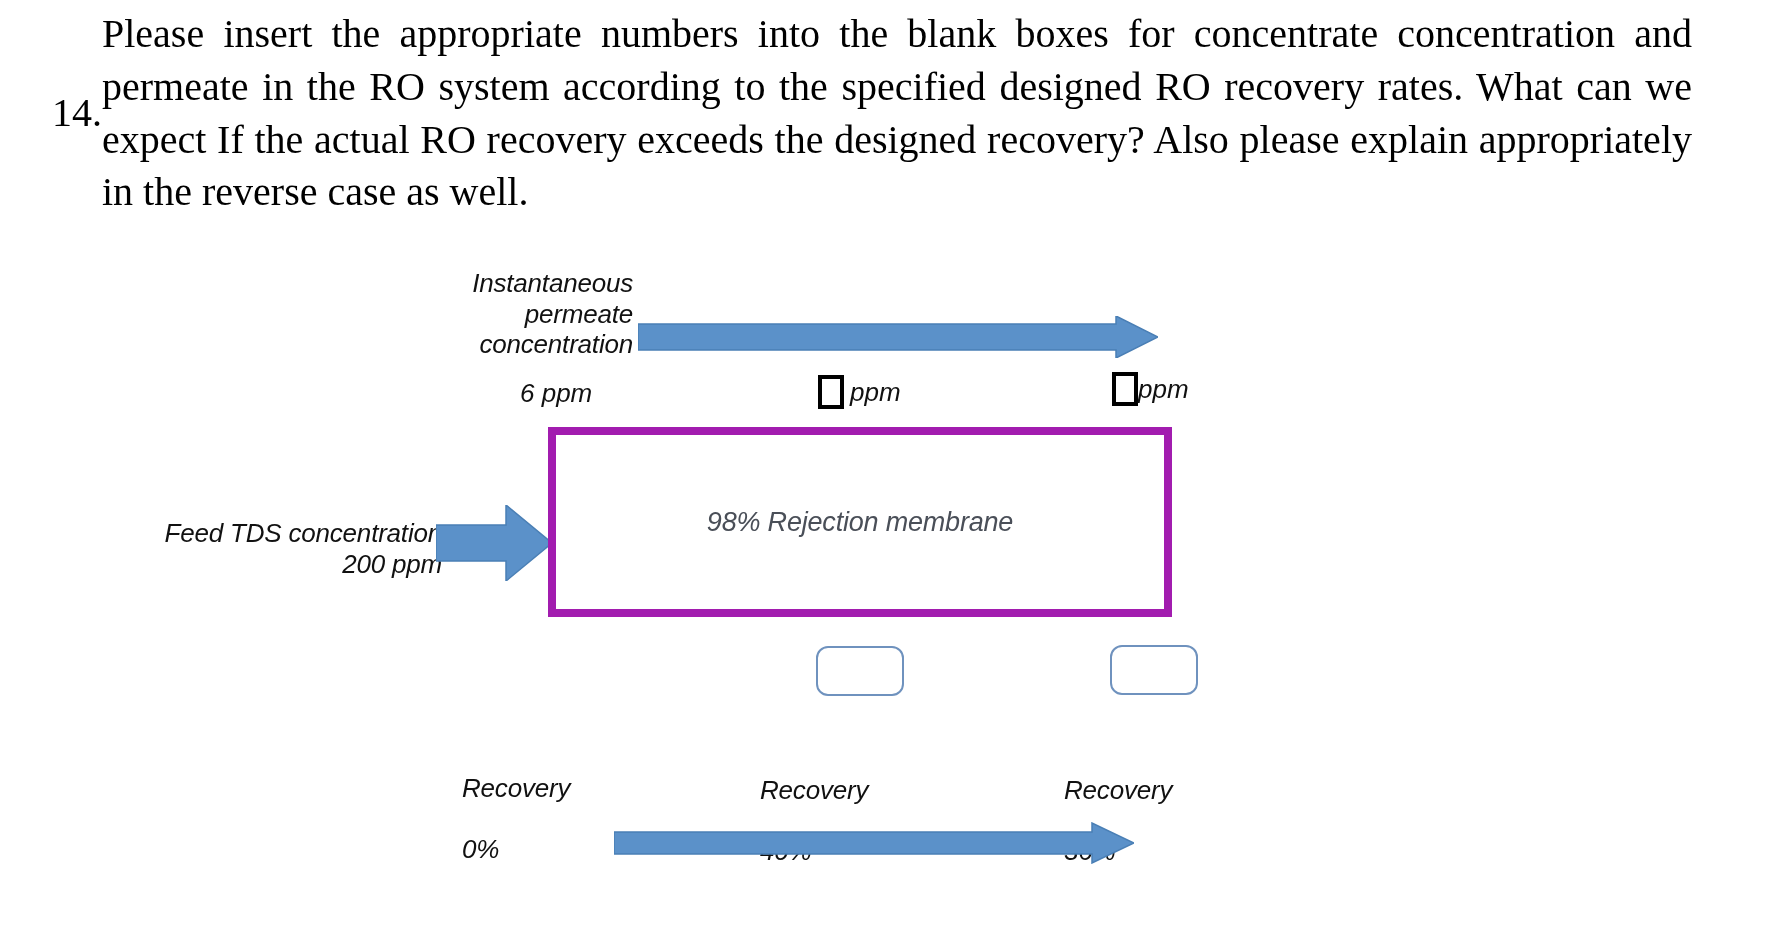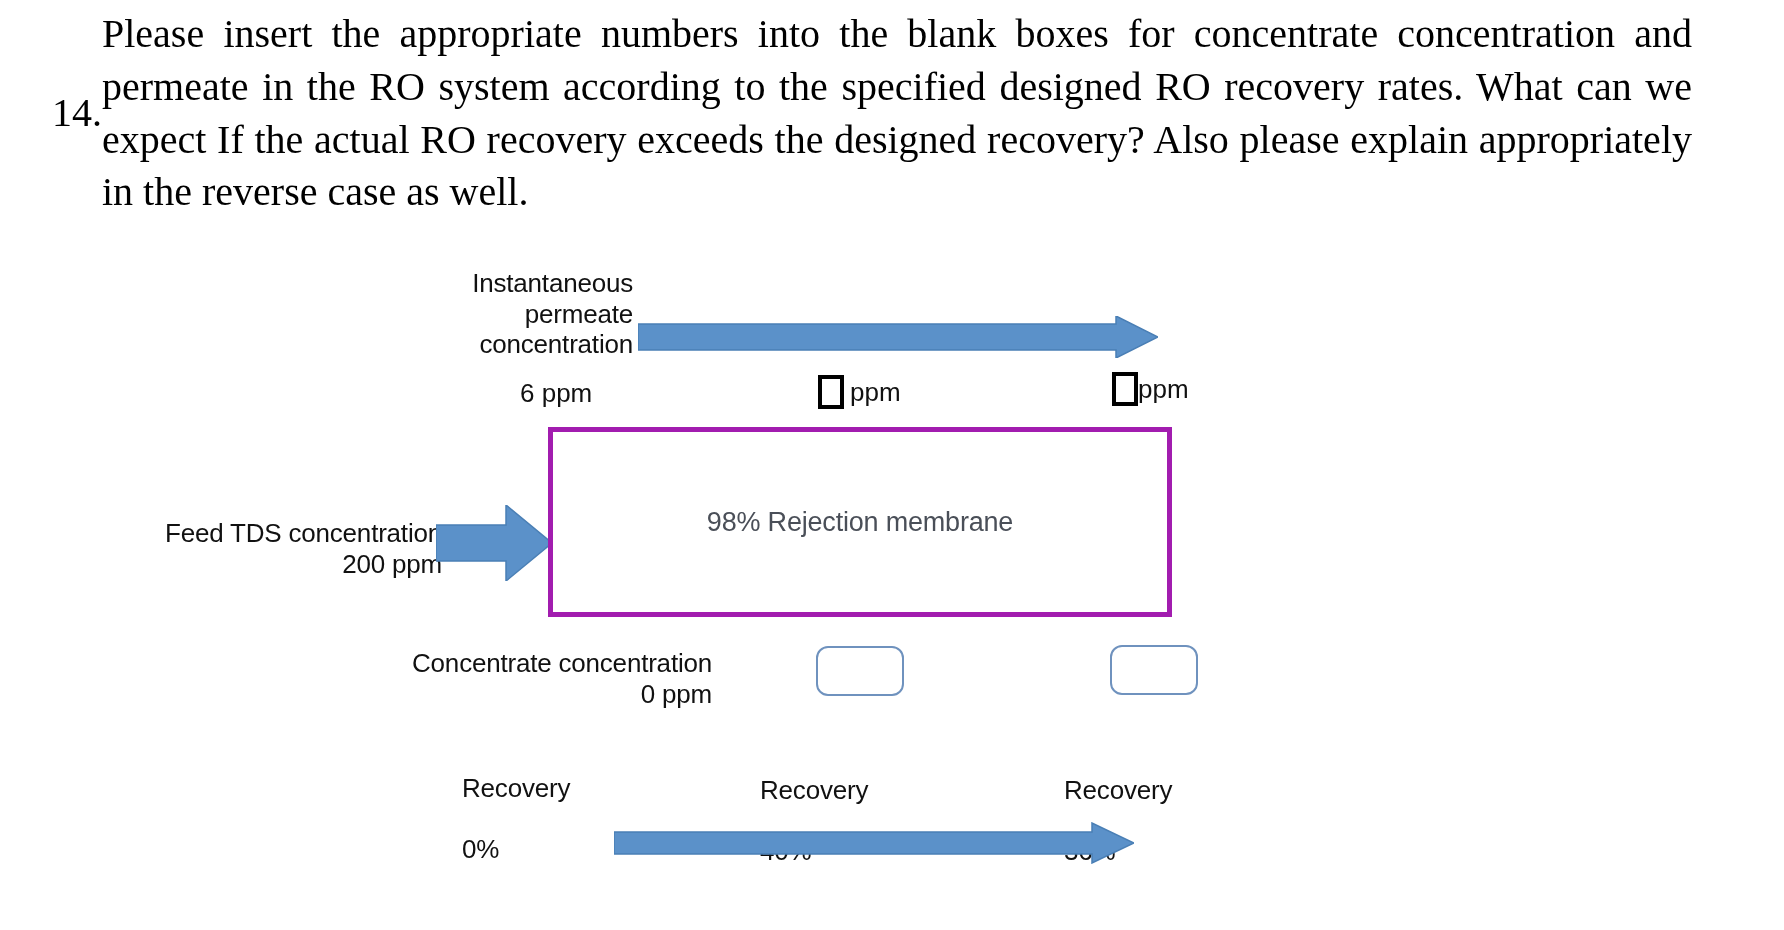--- a/index.html
+++ b/index.html
@@ -42,20 +42,21 @@
     text-justify: inter-word;
   }
 
   
   .diagram {
     position: absolute;
     left: 0;
     top: 0;
     width: 1784px;
     height: 930px;
+    font-style: italic;
   }
   .dlabel {
     position: absolute;
     font-family: "Liberation Sans", sans-serif;
     font-size: 26px;
     line-height: 1.18;
     color: #111111;
     white-space: pre-line;
     letter-spacing: -0.2px;
   }
@@ -65,21 +66,21 @@
   
   .arrow-svg { position: absolute; display: block; }
 
   
   .membrane {
     position: absolute;
     left: 548px;
     top: 427px;
     width: 624px;
     height: 190px;
-    border: 5px solid #a21caf;
+    border: 8px solid #a21caf;
     box-sizing: border-box;
     background: #ffffff;
   }
   .membrane-label {
     position: absolute;
     left: 0;
     right: 0;
     top: 50%;
     transform: translateY(-50%);
     text-align: center;
@@ -159,22 +160,20 @@
 200 ppm</div>
 
     <svg class="arrow-svg" style="left:436px; top:505px;" width="116" height="76" viewBox="0 0 116 76">
       <polygon points="0,20 70,20 70,0 116,38 70,76 70,56 0,56" fill="#5b91c9" stroke="#4a7fb5" stroke-width="1.5"></polygon>
     </svg>
 
     <div class="membrane">
       <div class="membrane-label">98% Rejection membrane</div>
     </div>
 
-    <div class="dlabel right-align" style="left:380px; top:648px; width:332px;">Concentrate concentration
-0 ppm</div>
 
     <div class="blank-round" style="left:816px; top:646px;"></div>
     <div class="blank-round" style="left:1110px; top:645px;"></div>
 
     <div class="dlabel center-align" style="left:462px; top:742px; width:180px;">
       <div>Recovery</div>
       <div>0%</div>
     </div>
 
     <div class="dlabel center-align" style="left:760px; top:744px; width:180px;">

